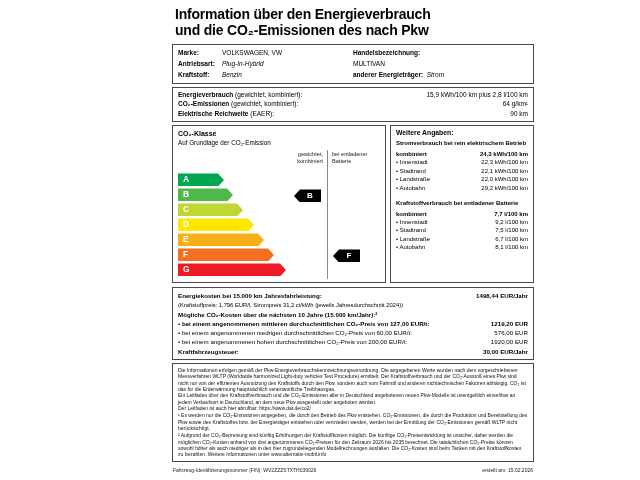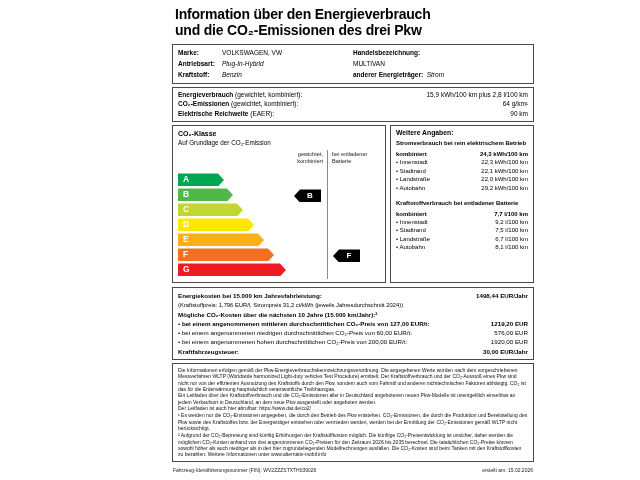--- a/index.html
+++ b/index.html
@@ -54,21 +54,21 @@
   .footer{display:flex;justify-content:space-between;font-size:5px;color:#222;margin-top:5px;padding:0 1px;}
 </style>
 </head>
 <body>
 
 <div class="page">
   <div class="doc">
 
     <div class="title">
       <div>Information über den Energieverbrauch</div>
-      <div>und die CO₂-Emissionen des drei Pkw</div>
+      <div>und die CO₂-Emissionen des nach Pkw</div>
     </div>
 
     <div class="box b1">
       <div class="col">
         <div><span class="lbl">Marke:</span><span>VOLKSWAGEN, VW</span></div>
         <div><span class="lbl">Antriebsart:</span><span class="ital">Plug-In-Hybrid</span></div>
         <div><span class="lbl">Kraftstoff:</span><span class="ital">Benzin</span></div>
       </div>
       <div class="col">
         <div class="lbl">Handelsbezeichnung:</div>

